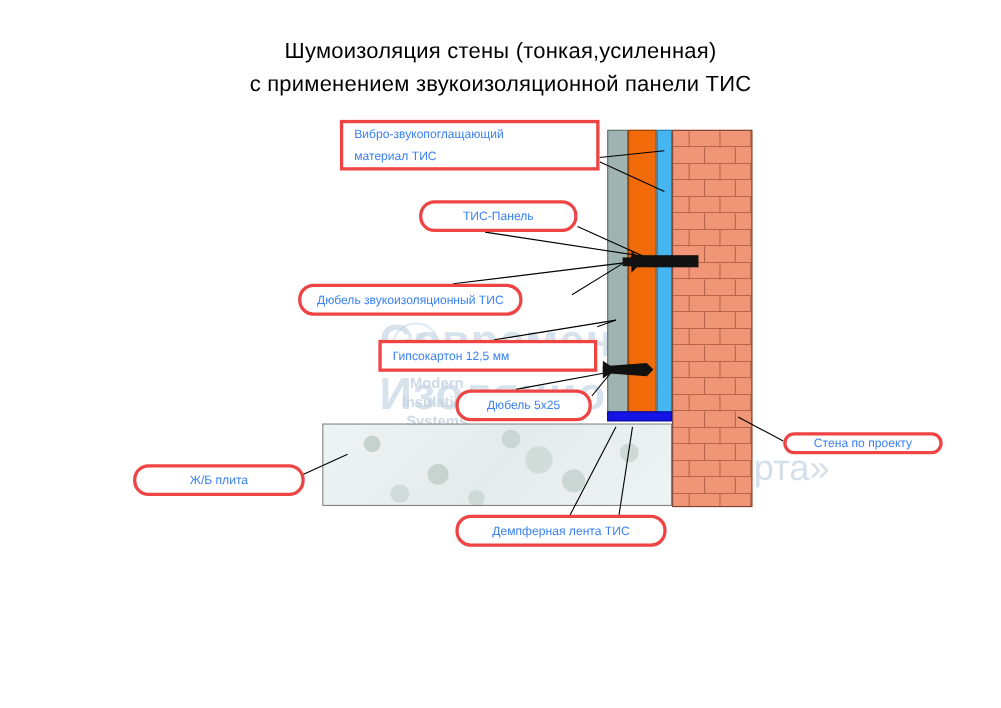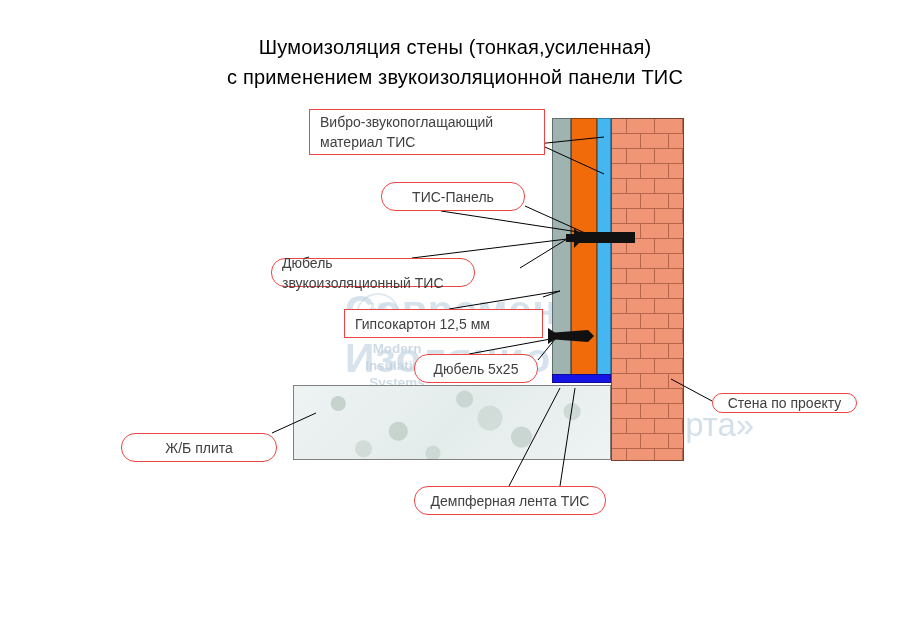--- a/index.html
+++ b/index.html
@@ -76,35 +76,35 @@
       radial-gradient(circle at 88% 35%, rgba(172,190,180,.45) 0 8px, rgba(0,0,0,0) 9px),
       radial-gradient(circle at 22% 86%, rgba(176,192,186,.4) 0 8px, rgba(0,0,0,0) 9px),
       radial-gradient(circle at 62% 44%, rgba(180,196,188,.4) 0 12px, rgba(0,0,0,0) 13px),
       radial-gradient(circle at 44% 92%, rgba(170,188,178,.4) 0 7px, rgba(0,0,0,0) 8px),
       linear-gradient(135deg,#eef3f3 0%,#e4eceb 50%,#eef3f3 100%);
     border:1px solid #808080;box-sizing:border-box;
   }
 
   
   .callout{
-    position:absolute;background:#ffffff;border:1px solid #ef4444;
-    color:#404040;font-size:14px;line-height:20px;
+    position:absolute;background:#ffffff;border:3px solid #ef4444;
+    color:#3b82f6;font-size:11px;line-height:20px;
     box-sizing:border-box;
     display:flex;align-items:center;
   }
   .callout.center{justify-content:center;border-radius:14px;}
   .callout .txt{padding:0 10px;white-space:pre-line;}
 
   .c-vibro {left:309px;top:109px;width:236px;height:46px;}
   .c-panel {left:381px;top:182px;width:144px;height:29px;}
   .c-dowel {left:271px;top:258px;width:204px;height:29px;}
   .c-gyp   {left:344px;top:309px;width:199px;height:29px;}
   .c-screw {left:414px;top:354px;width:124px;height:29px;}
-  .c-slab  {left:121px;top:433px;width:156px;height:29px;}
-  .c-damper{left:414px;top:486px;width:192px;height:29px;}
+  .c-slab  {left:121px;top:422px;width:156px;height:29px;}
+  .c-damper{left:414px;top:468px;width:192px;height:29px;}
   .c-wall  {left:712px;top:393px;width:145px;height:20px;}
 
   svg.overlay{position:absolute;left:0;top:0;width:910px;height:644px;pointer-events:none;}
 </style>
 </head>
 <body>
 
 <div id="stage">
 
   <div class="title">

